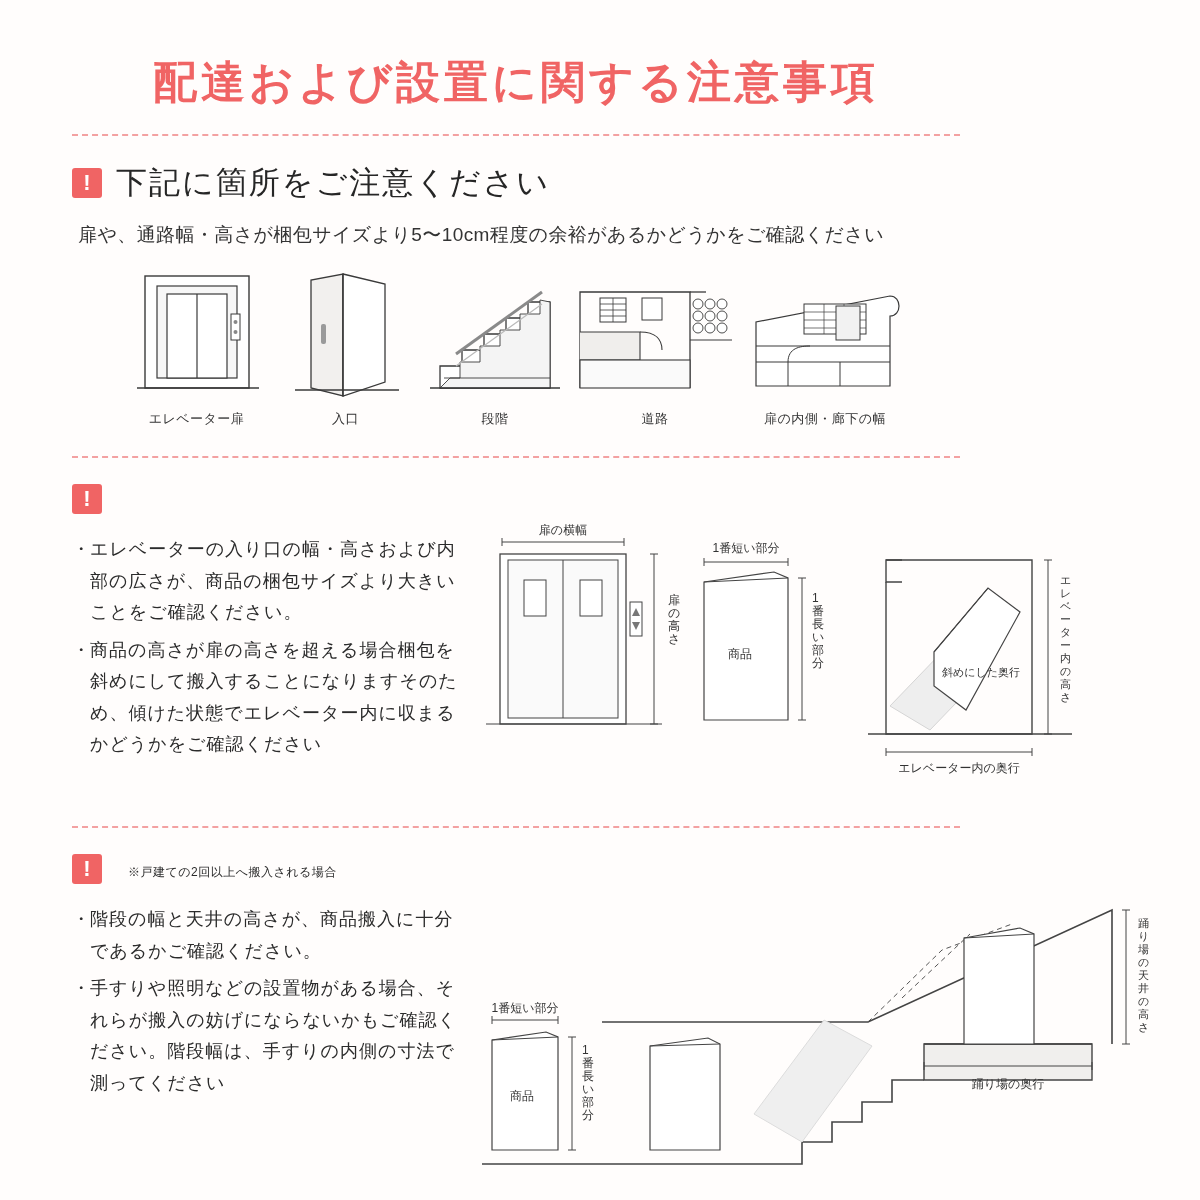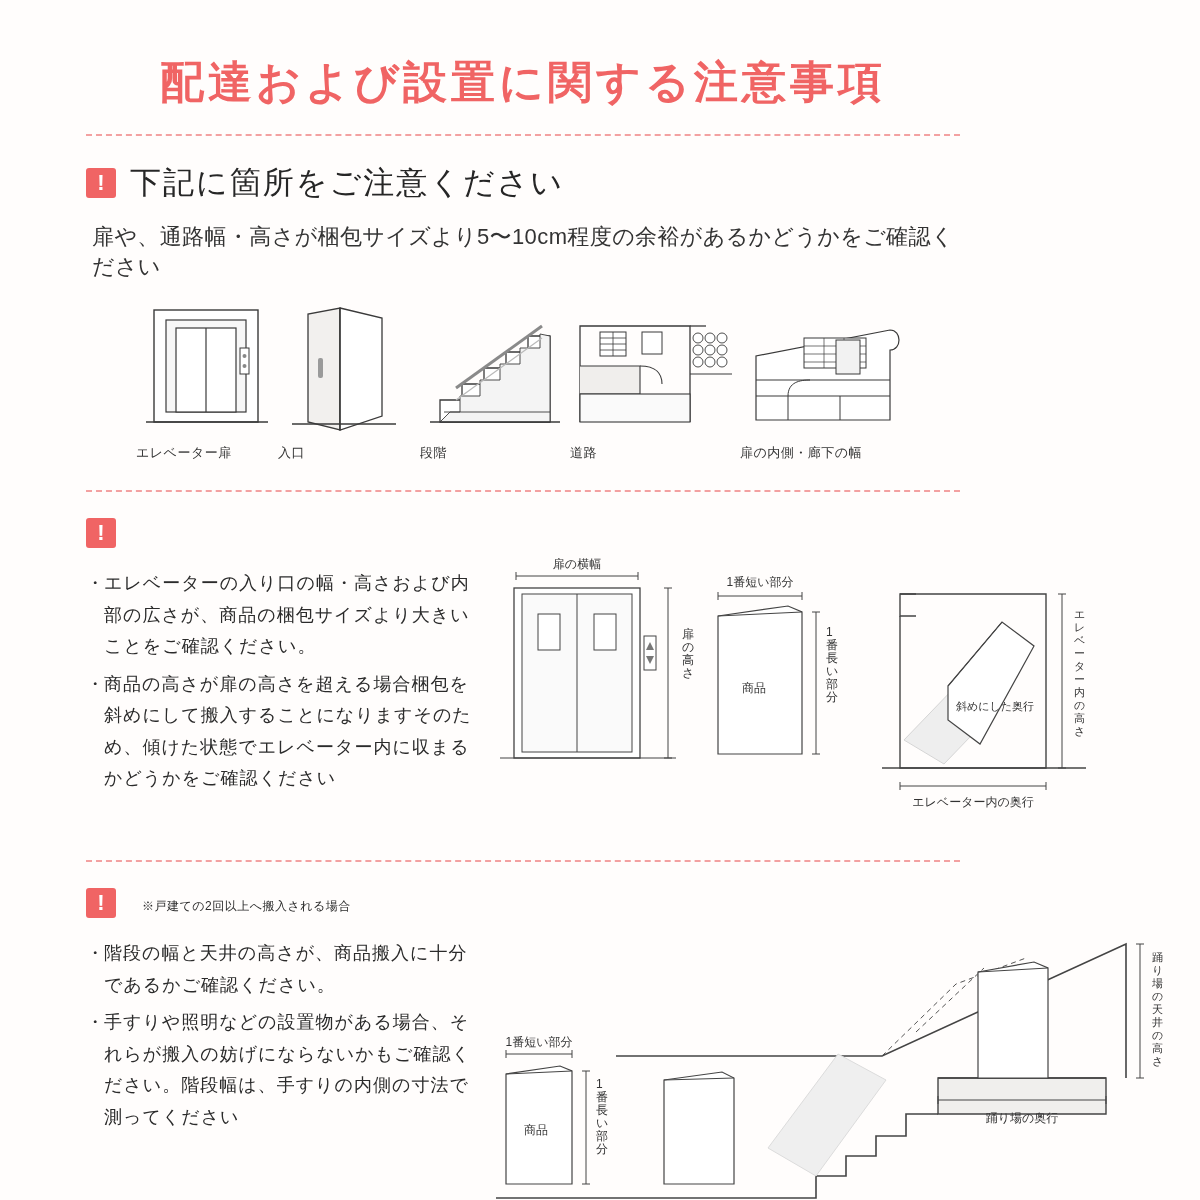--- a/index.html
+++ b/index.html
@@ -12,21 +12,20 @@
     background: #fffdfc;
     font-family: "Liberation Sans", sans-serif;
     color: #2b2b2b;
     overflow: hidden;
   }
   .page {
     position: relative;
     width: 1032px;
     height: 1200px;
     box-sizing: border-box;
-    padding-left: 14px;
   }
   .title {
     text-align: center;
     color: #f06464;
     font-size: 44px;
     font-weight: bold;
     letter-spacing: 4px;
     padding-top: 58px;
     line-height: 1.1;
   }
@@ -58,36 +57,36 @@
     border-radius: 3px;
     flex: none;
   }
   .sec-title {
     font-size: 31px;
     font-weight: normal;
     letter-spacing: 2px;
     color: #262626;
   }
   .sec-sub {
-    font-size: 22px;
+    font-size: 19px;
     margin: 18px 0 0 6px;
     letter-spacing: 0.4px;
     color: #333;
   }
   .icon-row {
     display: flex;
     justify-content: space-between;
     align-items: flex-end;
     margin-top: 22px;
     padding: 0 50px;
   }
   .icon-cell {
     display: flex;
     flex-direction: column;
-    align-items: flex-start;
+    align-items: center;
     width: 180px;
   }
   .icon-cap {
     font-size: 13px;
     margin-top: 10px;
     color: #333;
     letter-spacing: 0.5px;
   }
   .two-col {
     display: flex;

